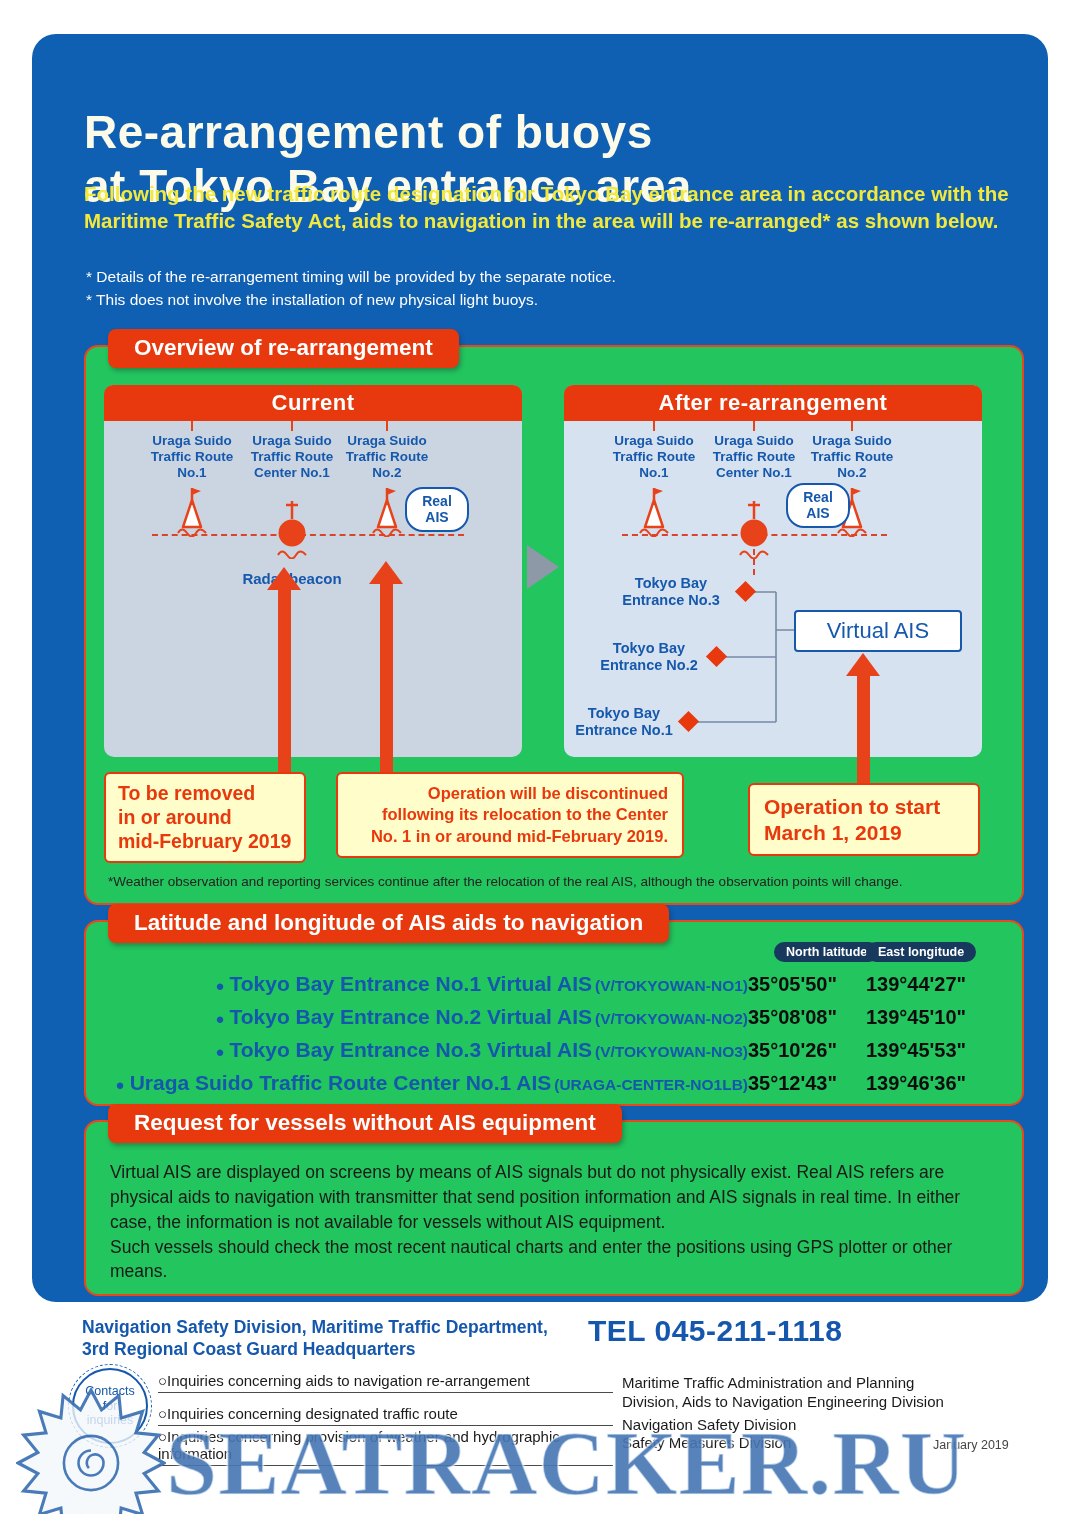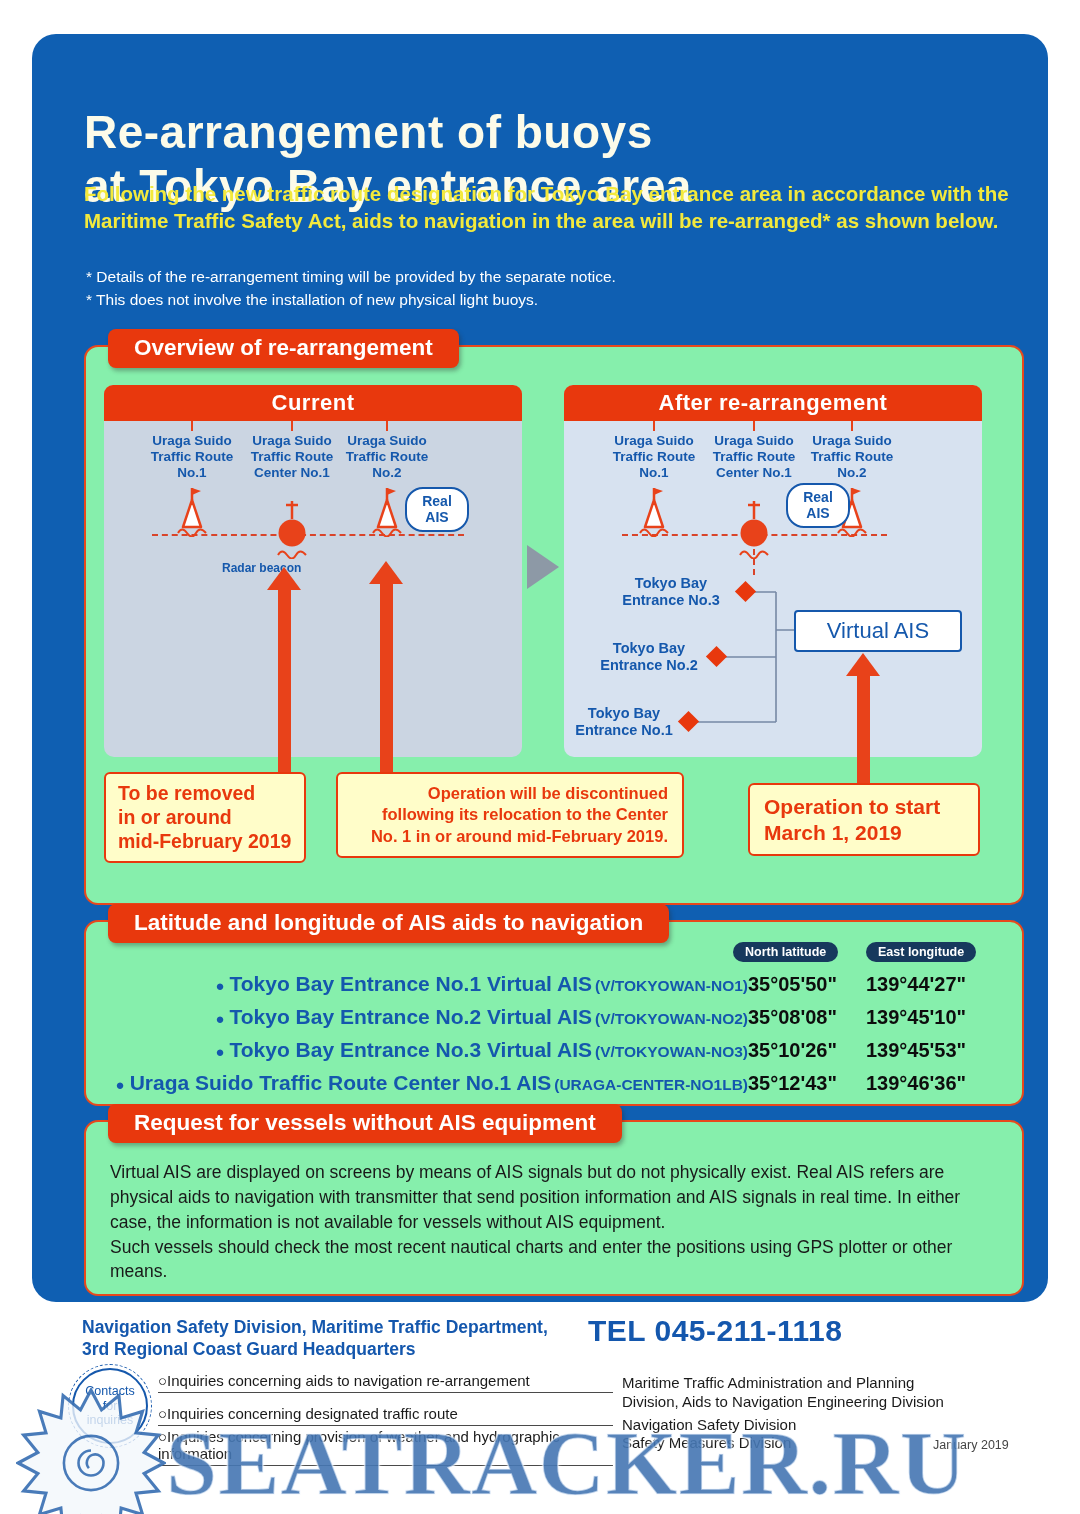--- a/index.html
+++ b/index.html
@@ -6,37 +6,37 @@
   html,body { margin:0; padding:0; }
   body { font-family:"Liberation Sans",sans-serif; background:#e9e9e9; }
   .page { position:relative; width:1080px; height:1514px; background:#ffffff; overflow:hidden; margin:0 auto; }
   .sheet { position:absolute; left:32px; top:34px; width:1016px; height:1268px; background:#0f5fb2; border-radius:24px; }
   .pre { white-space:pre-line; }
 
   .title { position:absolute; left:52px; top:24px; color:#fcfbe9; font-size:46px; font-weight:bold; line-height:1.17; letter-spacing:.5px;margin-top:48px; }
   .intro { position:absolute; left:52px; top:146px; width:940px; color:#f3e93c; font-size:20.5px; font-weight:bold; line-height:1.33; }
   .notes { position:absolute; left:54px; top:231px; color:#ffffff; font-size:15.5px; line-height:1.5; }
 
-  .panel { position:absolute; left:52px; width:940px; background:#86efac; border:2px solid #e8481c; border-radius:14px; }
+  .panel { position:absolute; left:52px; width:940px; background:#22c55e; border:2px solid #e8481c; border-radius:14px; }
   .panel-overview { top:311px; height:560px; }
   .panel-coords { top:886px; height:186px; }
   .panel-request { top:1086px; height:176px; }
   .pill { position:absolute; top:-18px; left:22px; background:#e8380d; color:#fff; font-weight:bold; font-size:22.5px; padding:6px 26px 7px; border-radius:8px; white-space:nowrap; box-shadow:2px 3px 4px rgba(40,40,40,.35); }
 
   .diagram { position:absolute; top:38px; width:418px; height:372px; border-radius:10px; }
   .diagram.current { left:18px; background:#cbd5e2; }
   .diagram.after  { left:478px; background:#d7e2f0; }
   .diagram-head { height:36px; background:#e8380d; border-radius:9px 9px 0 0; color:#fff; font-weight:bold; font-size:22px; display:flex; align-items:center; justify-content:center; letter-spacing:.5px; }
   .big-arrow { position:absolute; left:441px; top:198px; width:0; height:0; border-top:22px solid transparent; border-bottom:22px solid transparent; border-left:32px solid #8d99a6; }
 
   .tick { position:absolute; top:36px; height:10px; width:0; border-left:2px dashed #e8421a; }
   .col-label { position:absolute; top:48px; width:110px; text-align:center; color:#1558ac; font-weight:bold; font-size:13.5px; line-height:1.2; }
   .dash-line { position:absolute; top:149px; border-top:2.5px dashed #d9442a; }
   .icon { position:absolute; }
-  .radar-label { position:absolute; left:118px; top:176px; width:140px; color:#1558ac; font-weight:bold; font-size:12px; }
+  .radar-label { position:absolute; left:118px; top:185px; width:140px; text-align:center; color:#1558ac; font-weight:bold; font-size:15px; }
   .ais-bubble { position:absolute; width:64px; height:45px; background:#fff; border:2.5px solid #1558ac; border-radius:18px; color:#1558ac; font-weight:bold; font-size:14px; line-height:1.12; display:flex; align-items:center; justify-content:center; text-align:center; }
   .entrance { position:absolute; width:112px; text-align:center; color:#1558ac; font-weight:bold; font-size:14.5px; line-height:1.18; }
   .diamond { position:absolute; width:15px; height:15px; background:#e8380d; transform:rotate(45deg); }
   .connector { position:absolute; left:0; top:0; }
   .vais { position:absolute; left:230px; top:225px; width:168px; height:42px; background:#fff; border:2.5px solid #1558ac; border-radius:4px; color:#1558ac; font-weight:normal; font-size:22px; display:flex; align-items:center; justify-content:center; }
   .drop-dash { position:absolute; left:189px; top:164px; height:26px; width:0; border-left:2px dashed #d9442a; }
 
   .arrow { position:absolute; width:34px; display:flex; flex-direction:column; align-items:center; z-index:4; }
   .arrow .head { width:0; height:0; border-left:17px solid transparent; border-right:17px solid transparent; border-bottom:23px solid #e8421a; }
   .arrow .shaft { width:13px; flex:1; background:#e8421a; }
@@ -194,25 +194,26 @@
           <div class="shaft"></div>
         </div>
 
       <div class="callout c1 pre">To be removed
 in or around
 mid-February 2019</div>
       <div class="callout c2">Operation will be discontinued following its relocation to the Center No. 1 in or around mid-February 2019.</div>
       <div class="callout c3 pre">Operation to start
 March 1, 2019</div>
 
+      <div class="footnote">*Weather observation and reporting services continue after the relocation of the real AIS, although the observation points will change.</div>
     </section>
 
     <section class="panel panel-coords">
       <div class="pill">Latitude and longitude of AIS aids to navigation</div>
-      <span class="chip" style="left:647px">North latitude</span>
+      <span class="chip" style="left:688px">North latitude</span>
       <span class="chip" style="left:780px">East longitude</span>
 
       <div class="crow" style="top:50px">
         <span class="ng"><span class="bullet">●</span><span class="nm">Tokyo Bay Entrance No.1 Virtual AIS</span><span class="cd">(V/TOKYOWAN-NO1)</span></span>
         <span class="lat">35°05'50"</span>
         <span class="lon">139°44'27"</span>
       </div>
       <div class="crow" style="top:83px">
         <span class="ng"><span class="bullet">●</span><span class="nm">Tokyo Bay Entrance No.2 Virtual AIS</span><span class="cd">(V/TOKYOWAN-NO2)</span></span>
         <span class="lat">35°08'08"</span>

